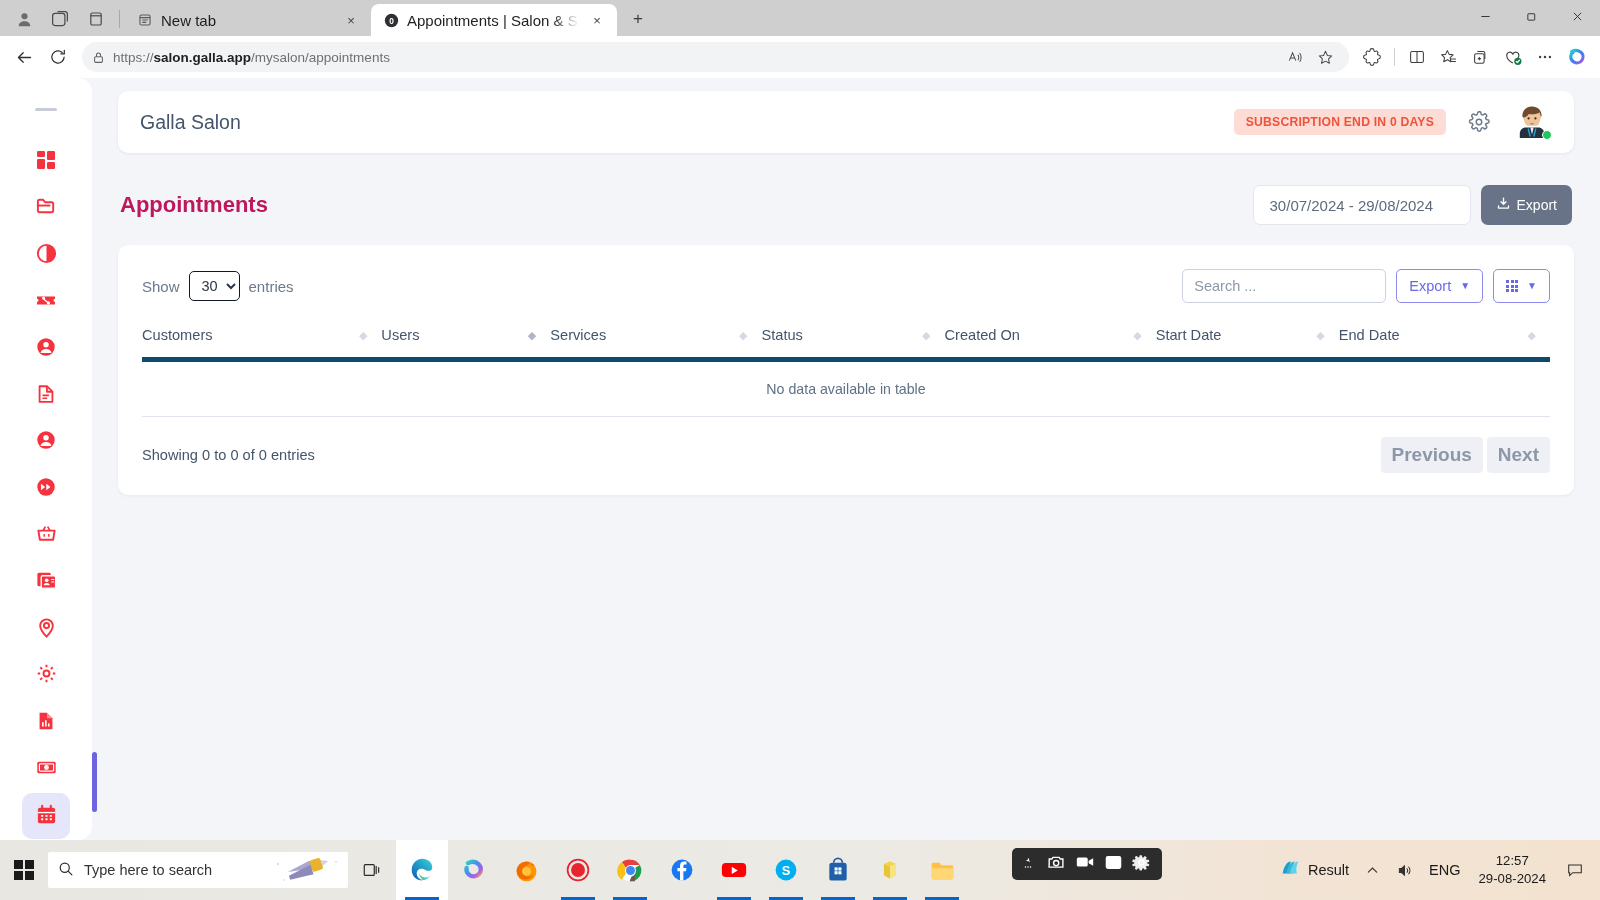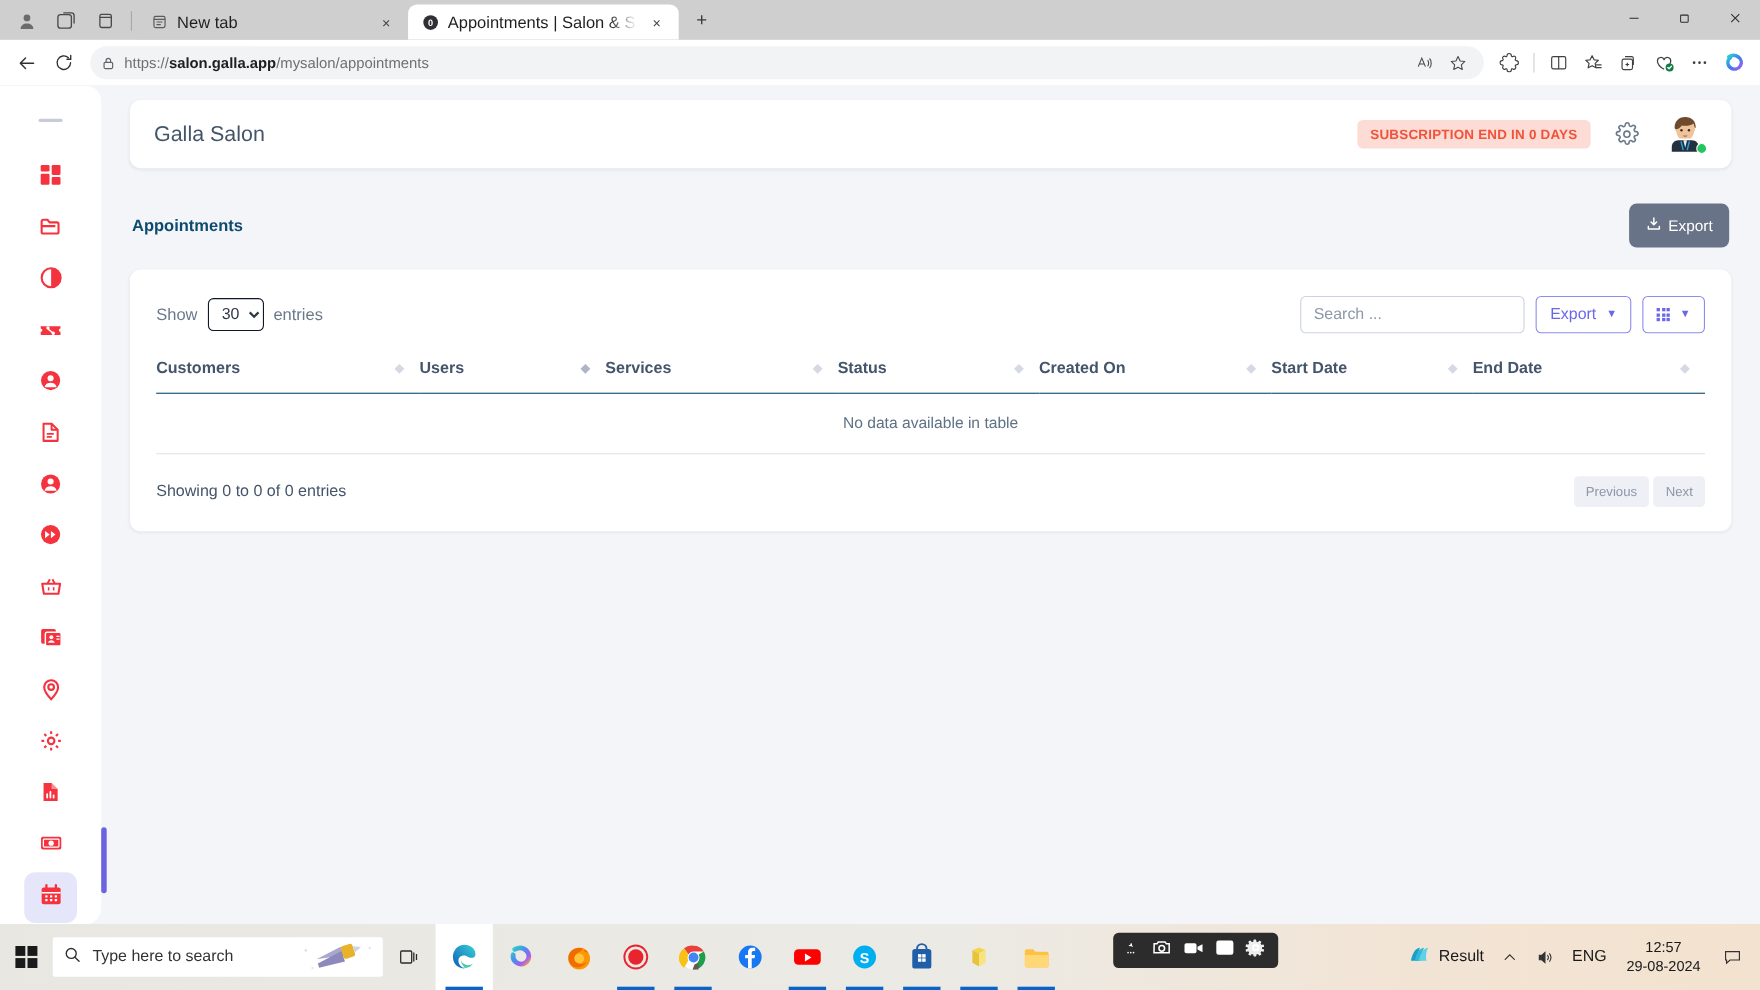--- a/index.html
+++ b/index.html
@@ -112,21 +112,21 @@
     letter-spacing: .2px; padding: 6px 12px; border-radius: 5px;
   }
   .gear-top { color: #6a7a8c; display: flex; align-items: center; }
   .avatar { width: 40px; height: 40px; position: relative; }
   .avatar .dot {
     position: absolute; right: 0; bottom: 2px; width: 10px; height: 10px;
     background: #22c55e; border-radius: 50%; border: 1.5px solid #fff;
   }
 
   .page-head { display: flex; align-items: center; margin-top: 32px; padding: 0 2px; }
-  .page-title { font-size: 15px; font-weight: 700; color: #0c4a6e; }
+  .page-title { font-size: 22px; font-weight: 700; color: #be185d; }
   .head-right { margin-left: auto; display: flex; align-items: center; gap: 10px; }
   .daterange {
     background: #fff; border: 1px solid #e3e6ef; border-radius: 7px;
     height: 40px; width: 218px; display: flex; align-items: center; padding: 0 16px;
     font-size: 15px; color: #5d6b7d;
   }
   .btn-export-top {
     background: #697387; color: #fff; border: none; border-radius: 7px;
     height: 40px; padding: 0 15px; display: flex; align-items: center; gap: 6px;
     font-size: 14px; font-family: inherit;
@@ -152,36 +152,36 @@
     height: 34px; border: 1px solid #8e8bf0; border-radius: 5px; background: #fff;
     color: #6b68e8; font-size: 14.5px; padding: 0 12px;
     display: flex; align-items: center; gap: 9px; font-family: inherit;
   }
   .caret { font-size: 10px; line-height: 1; }
   .grid-dots { display: grid; grid-template-columns: repeat(3,3px); gap: 1.5px; }
   .grid-dots i { width: 3px; height: 3px; background: #6b68e8; display: block; }
 
   table { width: 100%; border-collapse: collapse; margin-top: 18px; }
   thead th {
-    text-align: left; font-size: 14.6px; font-weight: 700; color: #44556b;
-    padding: 6px 0 14px 0; border-bottom: 1px solid #0c4a6e; position: relative;
+    text-align: left; font-size: 14.6px; font-weight: 400; color: #44556b;
+    padding: 6px 0 14px 0; border-bottom: 5px solid #0c4a6e; position: relative;
   }
   .th-wrap { display: flex; align-items: center; }
   .sort-ico { margin-left: auto; padding-right: 14px; color: #d5d9e4; font-size: 11px; line-height: 1; }
   .sort-ico.desc { color: #aeb5c6; }
   .empty-row td {
     text-align: center; font-size: 14.2px; color: #5f7185;
     padding: 19px 0; border-bottom: 1px solid #dfe3ec;
   }
   .table-foot { display: flex; align-items: center; margin-top: 20px; }
   .showing { font-size: 14.6px; color: #44556b; }
   .pager { margin-left: auto; display: flex; gap: 4px; }
   .pg {
     background: #eef0f5; color: #8d97a8; border: none; border-radius: 4px;
-    font-size: 12px; padding: 7px 11px; font-family: inherit;
+    font-size: 19px; padding: 7px 11px; font-family: inherit; font-weight: bold;
   }
 
   .footer { margin-top: auto; padding: 0 0 22px 2px; font-size: 14.8px; color: #4d5c70; }
   .footer b { color: #3f4e63; font-weight: 700; }
   .heart { color: #e0232e; }
 
   
   .taskbar {
     position: absolute; left: 0; top: 840px; width: 1600px; height: 60px;
     background: linear-gradient(to right, #e9e7e2 0%, #eceae4 55%, #f2e4d5 80%, #f3e2cf 100%);
@@ -549,20 +549,21 @@
               <path d="M16.2 26.5l2 8M23.8 26.5l-2 8" stroke="#2a9fd6" stroke-width="1.4"></path>
             </svg>
             <span class="dot"></span>
           </div>
         </div>
       </div>
 
       <div class="page-head">
         <div class="page-title">Appointments</div>
         <div class="head-right">
+          <div class="daterange">30/07/2024 - 29/08/2024</div>
           <button class="btn-export-top">
             <span>
               <svg width="15" height="15" viewBox="0 0 18 18" fill="none" stroke="#fff" stroke-width="1.6" stroke-linecap="round" stroke-linejoin="round">
                   <path d="M9 2.5v7M6 7l3 3 3-3"></path>
                   <path d="M3 12v2.5h12V12"></path>
                 </svg>
             </span>
             <span>Export</span>
           </button>
         </div>

